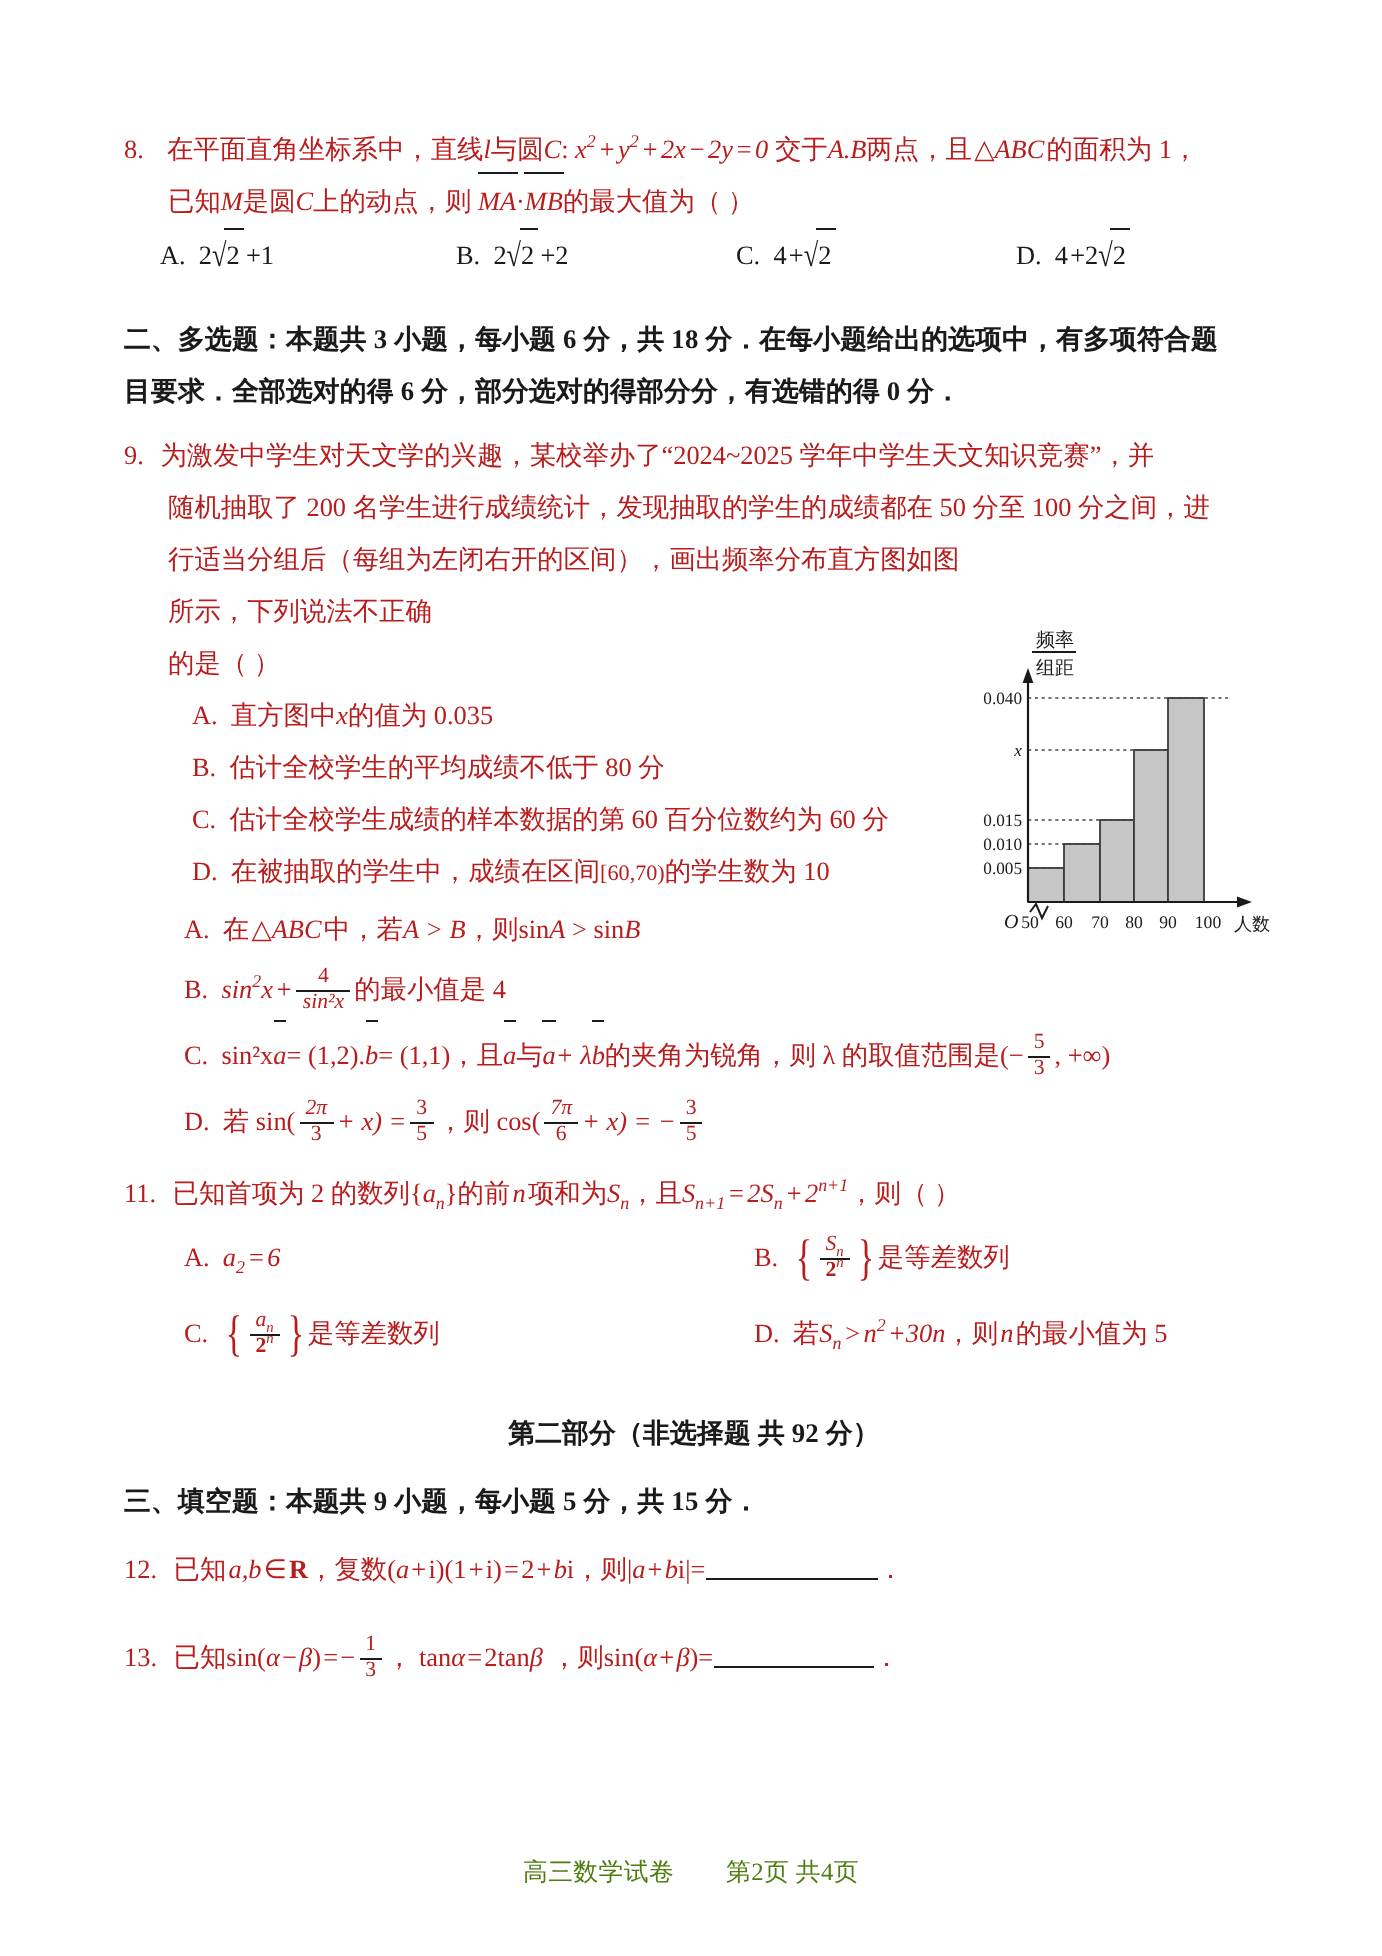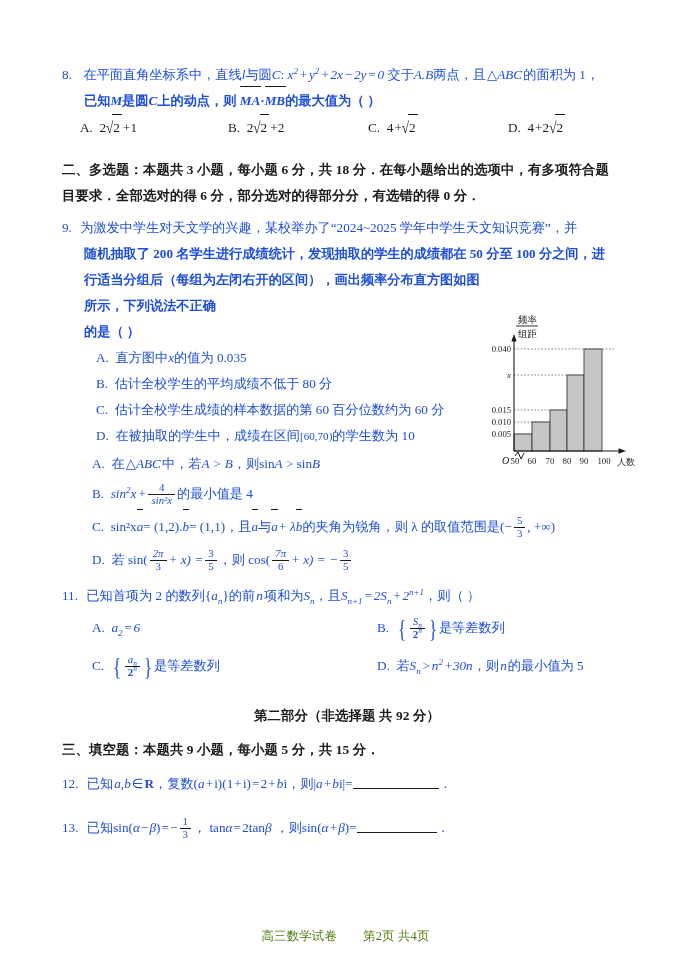--- a/index.html
+++ b/index.html
@@ -26,25 +26,24 @@
     position: absolute;
     left: 62px;
     top: 62px;
     width: 570px;
   }
 
   
   .qline {
     font-size: 13.2px;
     line-height: 26px;
-    color: #1d4ed8;
+    color: #b91c1c;
   }
   .indent {
     padding-left: 22px;
-    font-weight: bold;
   }
   .opt-row {
     display: flex;
     font-size: 13.2px;
     line-height: 26px;
     padding-left: 18px;
   }
   .opt {
     white-space: nowrap;
   }

